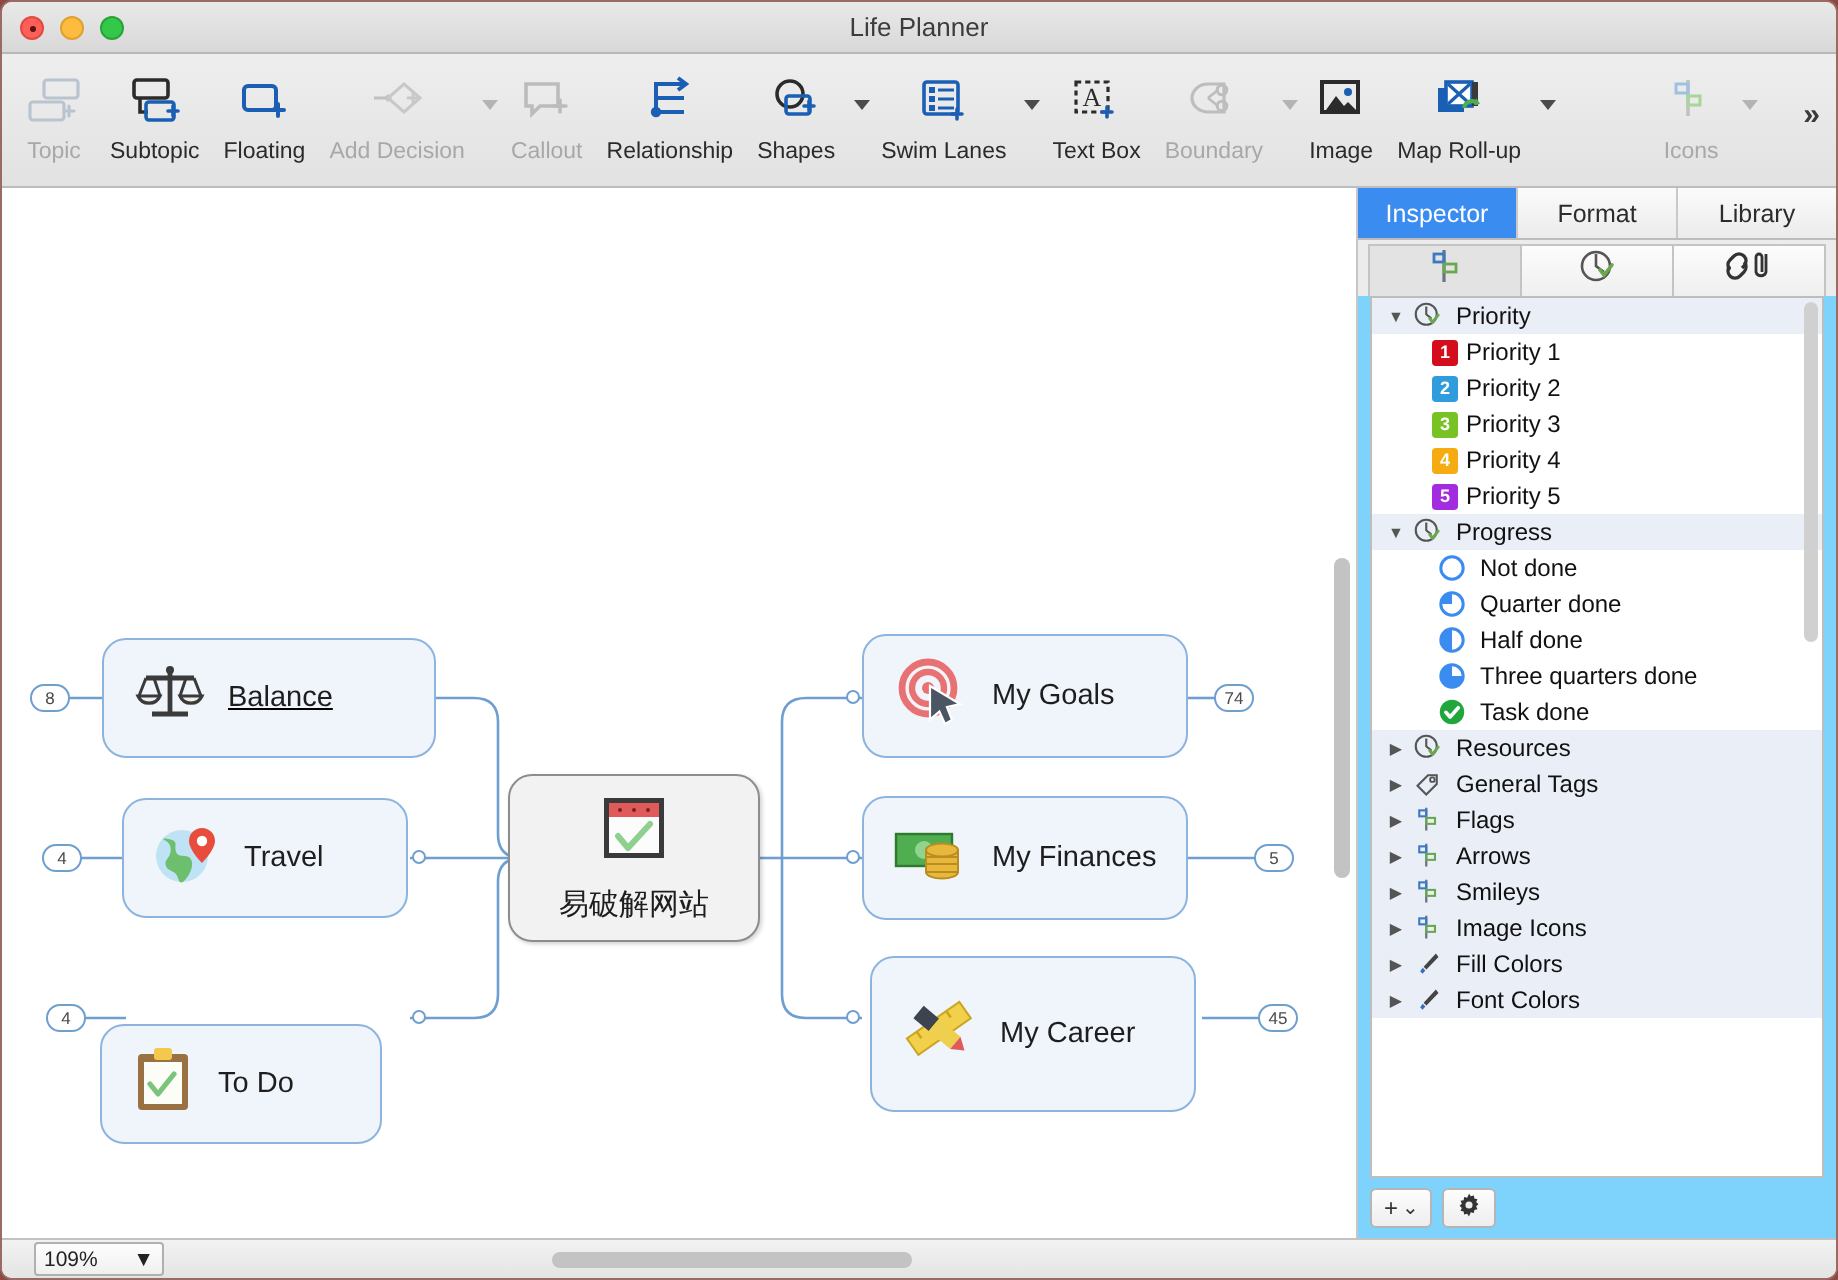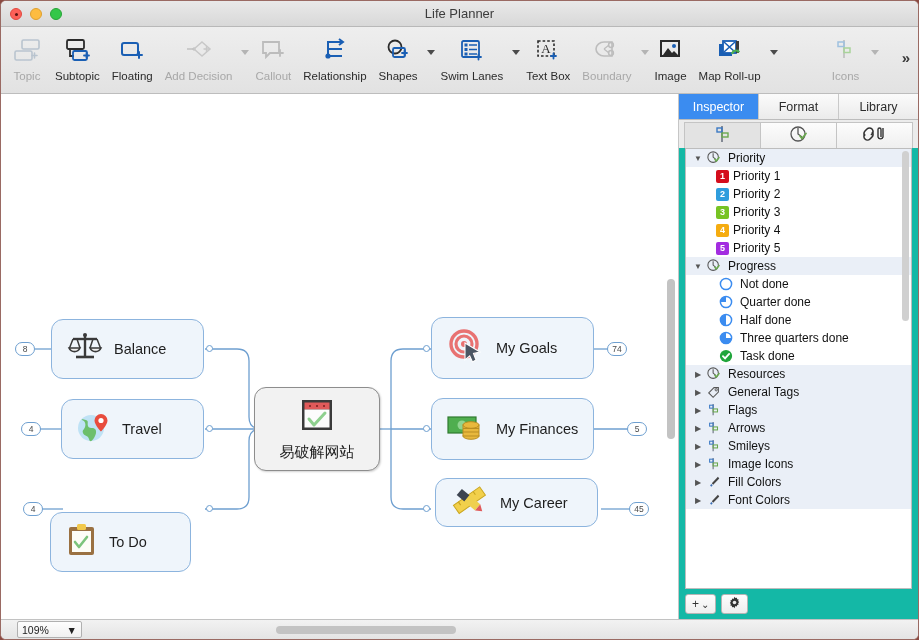--- a/index.html
+++ b/index.html
@@ -105,21 +105,21 @@
     font-size: 8.5px; line-height: 12px;
     height: 14px; min-width: 20px;
     text-align: center; padding: 0 3px;
   }
   .dot {
     position: absolute; width: 7px; height: 7px;
     border-radius: 50%; background: #ffffff; border: 1px solid #6e9fd0;
   }
 
   
-  .inspector { width: 239px; min-width: 239px; background: #14b8a6; display: flex; flex-direction: column; }
+  .inspector { width: 239px; min-width: 239px; background: #7dd3fc; display: flex; flex-direction: column; }
   .insp-tabs { display: flex; height: 26px; min-height: 26px; border-bottom: 1px solid #bcbcbc; }
   .insp-tab {
     flex: 1; display: flex; align-items: center; justify-content: center;
     font-size: 12.5px; color: #2c2c2c;
     background: linear-gradient(#fbfbfb, #ebebeb);
     border-right: 1px solid #c9c9c9;
   }
   .insp-tab:last-child { border-right: none; }
   .insp-tab.active { background: #3b8cf0; color: #fff; }
 
@@ -397,21 +397,21 @@
           <path d="M600 415 H630" stroke="#6e9fd0" stroke-width="1.3"></path>
         </svg>
 
         <div class="dot" style="left:205px; top:251px;"></div>
         <div class="dot" style="left:205px; top:331px;"></div>
         <div class="dot" style="left:205px; top:411px;"></div>
         <div class="dot" style="left:422px; top:251px;"></div>
         <div class="dot" style="left:422px; top:331px;"></div>
         <div class="dot" style="left:422px; top:411px;"></div>
 
-        <div class="node" style="left:50px; top:225px; width:153px; height:60px;">
+        <div class="node" style="left:50px; top:225px; width:167px; height:60px;text-decoration:underline;">
           <span>
             <svg width="38" height="34" viewBox="0 0 38 34">
               <path d="M19 5v22" stroke="#3a3a3a" stroke-width="2.4"></path>
               <path d="M7 9h24" stroke="#3a3a3a" stroke-width="2.4"></path>
               <path d="M10 27h18" stroke="#3a3a3a" stroke-width="2.6"></path>
               <path d="M3 18a6 6 0 0 0 11 0z" fill="#efefef" stroke="#3a3a3a" stroke-width="1.6"></path>
               <path d="M24 18a6 6 0 0 0 11 0z" fill="#efefef" stroke="#3a3a3a" stroke-width="1.6"></path>
               <path d="M7 9L3.5 18M11 9l3 9M31 9l3.5 9M27 9l-3 9" stroke="#3a3a3a" stroke-width="1.5"></path>
               <circle cx="19" cy="5" r="2" fill="#3a3a3a"></circle>
             </svg>
@@ -484,21 +484,21 @@
                 <rect x="17" y="16" width="16" height="11"></rect>
                 <ellipse cx="25" cy="16" rx="8" ry="3.3"></ellipse>
               </g>
               <path d="M17 19.5h16M17 23h16" stroke="#b98d20" stroke-width="1"></path>
             </svg>
           </span>
           <span class="nlabel">My Finances</span>
         </div>
         <div class="badge" style="left:626px; top:328px;">5</div>
 
-        <div class="node" style="left:434px; top:384px; width:163px; height:49px;">
+        <div class="node" style="left:434px; top:384px; width:163px; height:78px;">
           <span>
             <svg width="40" height="38" viewBox="0 0 40 38">
               <g transform="rotate(-35 20 19)">
                 <rect x="4" y="13" width="32" height="10" fill="#f2d04b" stroke="#caa61f" stroke-width="1"></rect>
                 <path d="M10 13v4M16 13v4M22 13v4M28 13v4" stroke="#caa61f" stroke-width="1.2"></path>
               </g>
               <g transform="rotate(40 20 19)">
                 <rect x="6" y="15" width="10" height="8" fill="#3d4450"></rect>
                 <rect x="16" y="15" width="14" height="8" fill="#efd04e"></rect>
                 <path d="M30 15l6 4-6 4z" fill="#e05a5a"></path>

